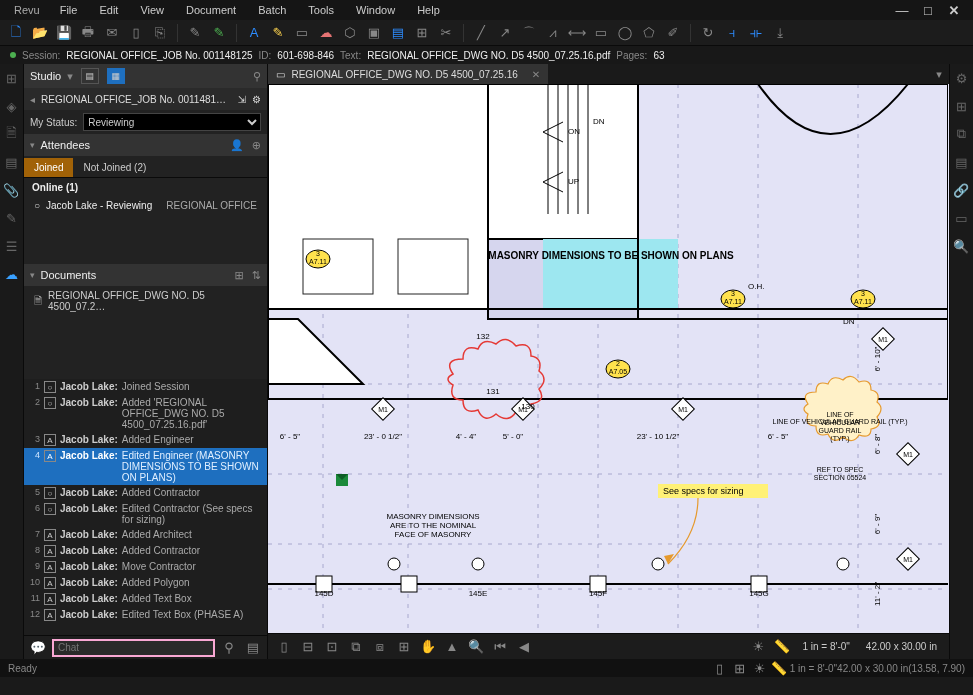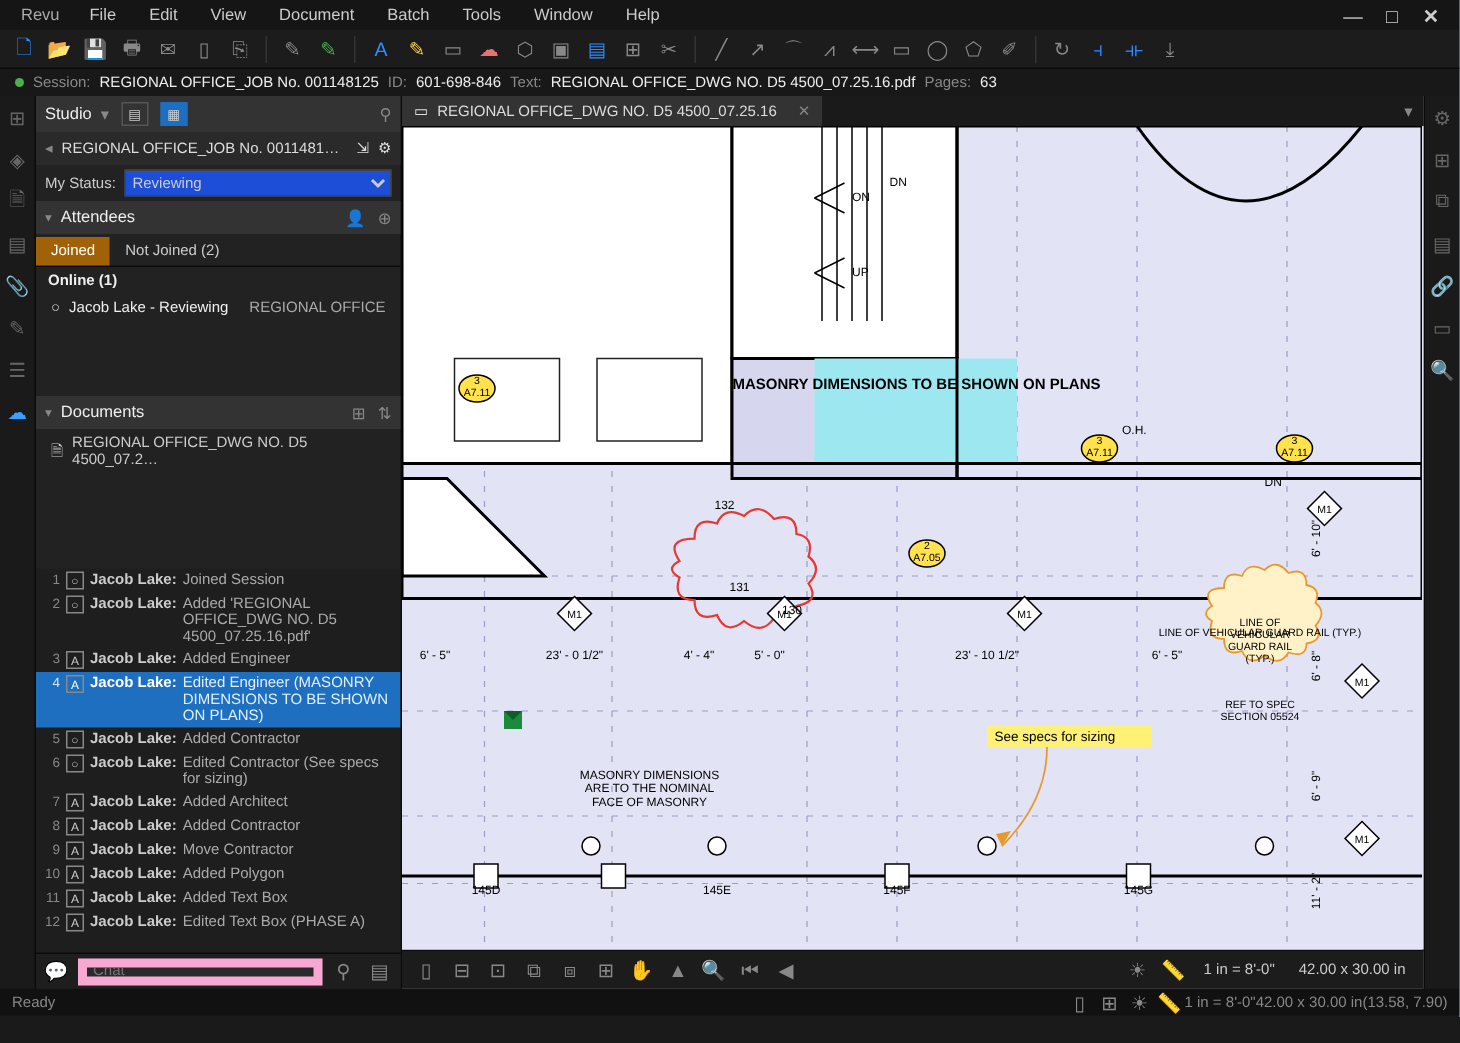--- a/index.html
+++ b/index.html
@@ -31,21 +31,21 @@
 .panel { width:244px; background:#222; display:flex; flex-direction:column; border-right:1px solid #0a0a0a; }
 .panelhdr { height:24px; background:#333; display:flex; align-items:center; gap:6px; padding:0 6px; font-size:11px; }
 .panelhdr .title { color:#eee; }
 .viewbtn { width:18px; height:16px; border:1px solid #555; display:inline-flex; align-items:center; justify-content:center; font-size:9px; margin-left:2px; cursor:pointer; }
 .viewbtn.active { background:#1e6fbf; border-color:#1e6fbf; }
 .pin { margin-left:auto; color:#888; cursor:pointer; }
 .projrow { height:22px; background:#2a2a2a; display:flex; align-items:center; padding:0 6px; font-size:10px; color:#ddd; gap:6px; }
 .projrow .picn { color:#888; }
 .projrow .end { margin-left:auto; display:flex; gap:6px; }
 .statusrow { height:24px; display:flex; align-items:center; gap:6px; padding:0 6px; font-size:10px; }
-.statusrow select { background:#1d4ed8; color:#ccc; border:1px solid #444; font-size:10px; height:18px; flex:1; }
+.statusrow select { background:#000000; color:#ccc; border:1px solid #444; font-size:10px; height:18px; flex:1; }
 .section { height:22px; background:#333; display:flex; align-items:center; gap:6px; padding:0 6px; cursor:pointer; }
 .section .chev { color:#888; font-size:9px; }
 .section .lbl { color:#eee; font-size:11px; }
 .section .end { margin-left:auto; display:flex; gap:8px; color:#888; }
 .tabs { height:22px; display:flex; align-items:flex-end; border-bottom:1px solid #0a0a0a; }
 .tabs .tab { padding:4px 10px; font-size:10px; color:#ccc; cursor:pointer; }
 .tabs .tab.active { background:#a16207; color:#fff; }
 .onlinerow { padding:4px 8px; font-size:10px; color:#eee; }
 .userrow { padding:3px 10px; font-size:10px; color:#ccc; display:flex; gap:6px; align-items:center; }
 .userrow .nm { color:#eee; }
@@ -57,21 +57,21 @@
 .recordlist { flex:1; overflow-y:auto; background:#1e1e1e; }
 .recrow { display:flex; gap:4px; padding:2px 4px; font-size:10px; color:#ccc; align-items:flex-start; }
 .recrow.sel { background:#1e6fbf; color:#fff; }
 .recrow .num { width:12px; text-align:right; color:#888; font-size:9px; }
 .recrow.sel .num { color:#cfe6ff; }
 .recrow .ico { width:12px; height:12px; border:1px solid #888; display:inline-flex; align-items:center; justify-content:center; font-size:8px; flex-shrink:0; }
 .recrow .usr { font-weight:bold; white-space:nowrap; }
 .recrow .txt { color:#aaa; flex:1; }
 .recrow.sel .txt { color:#e0efff; }
 .chatrow { height:24px; display:flex; align-items:center; gap:4px; padding:0 4px; border-top:1px solid #0a0a0a; background:#1e1e1e; }
-.chatrow input { flex:1; background:#2a2a2a; border:6px solid #f9a8d4; color:#ccc; height:18px; font-size:10px; padding:0 4px; }
+.chatrow input { flex:1; background:#2a2a2a; border:2px solid #f9a8d4; color:#ccc; height:18px; font-size:10px; padding:0 4px; }
 
 .docarea { flex:1; display:flex; flex-direction:column; background:#888; position:relative; }
 .doctab { height:20px; background:#1a1a1a; display:flex; align-items:center; }
 .doctab .tabchip { height:20px; background:#333; display:flex; align-items:center; gap:6px; padding:0 8px; font-size:10px; color:#ddd; }
 .doctab .tabchip .close { color:#888; cursor:pointer; margin-left:8px; }
 .doctab .drop { margin-left:auto; width:20px; text-align:center; color:#888; cursor:pointer; }
 .canvas { flex:1; position:relative; background:#e4e4f8; overflow:hidden; }
 .canvas svg { position:absolute; top:0; left:0; }
 .bottombar { height:26px; background:#1c1c1c; border-top:1px solid #0a0a0a; display:flex; align-items:center; padding:0 6px; gap:4px; }
 .bottombar .grow { flex:1; }

